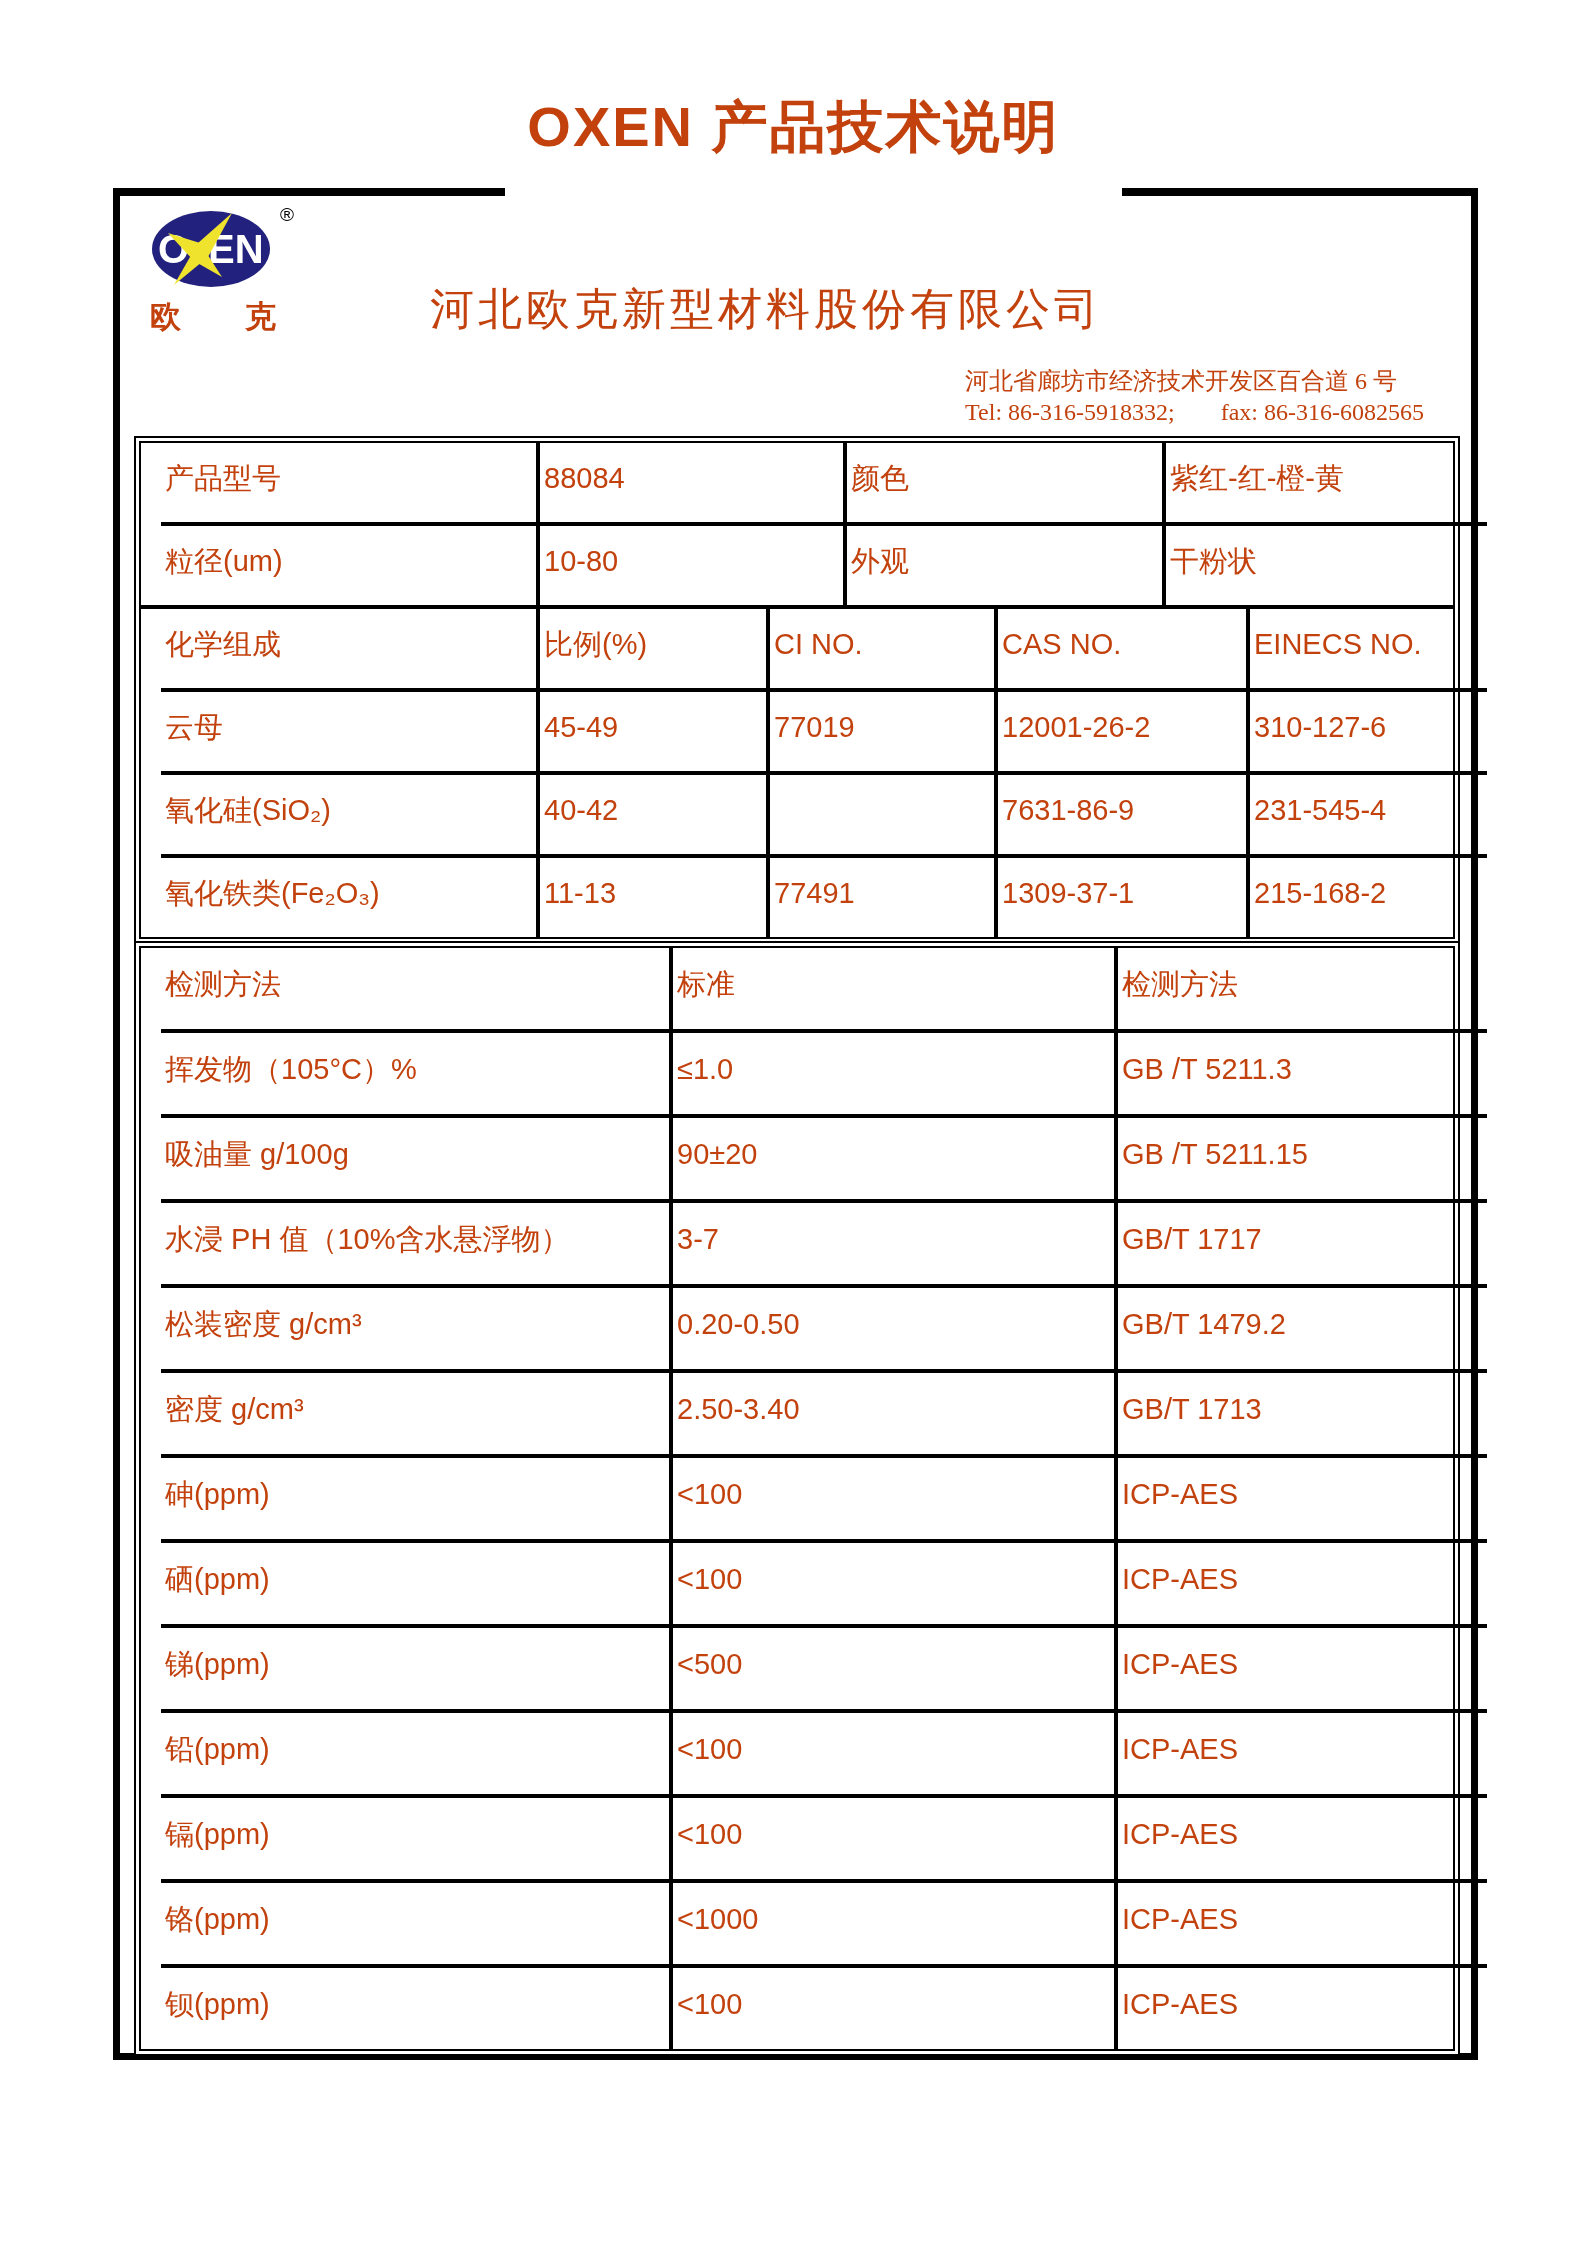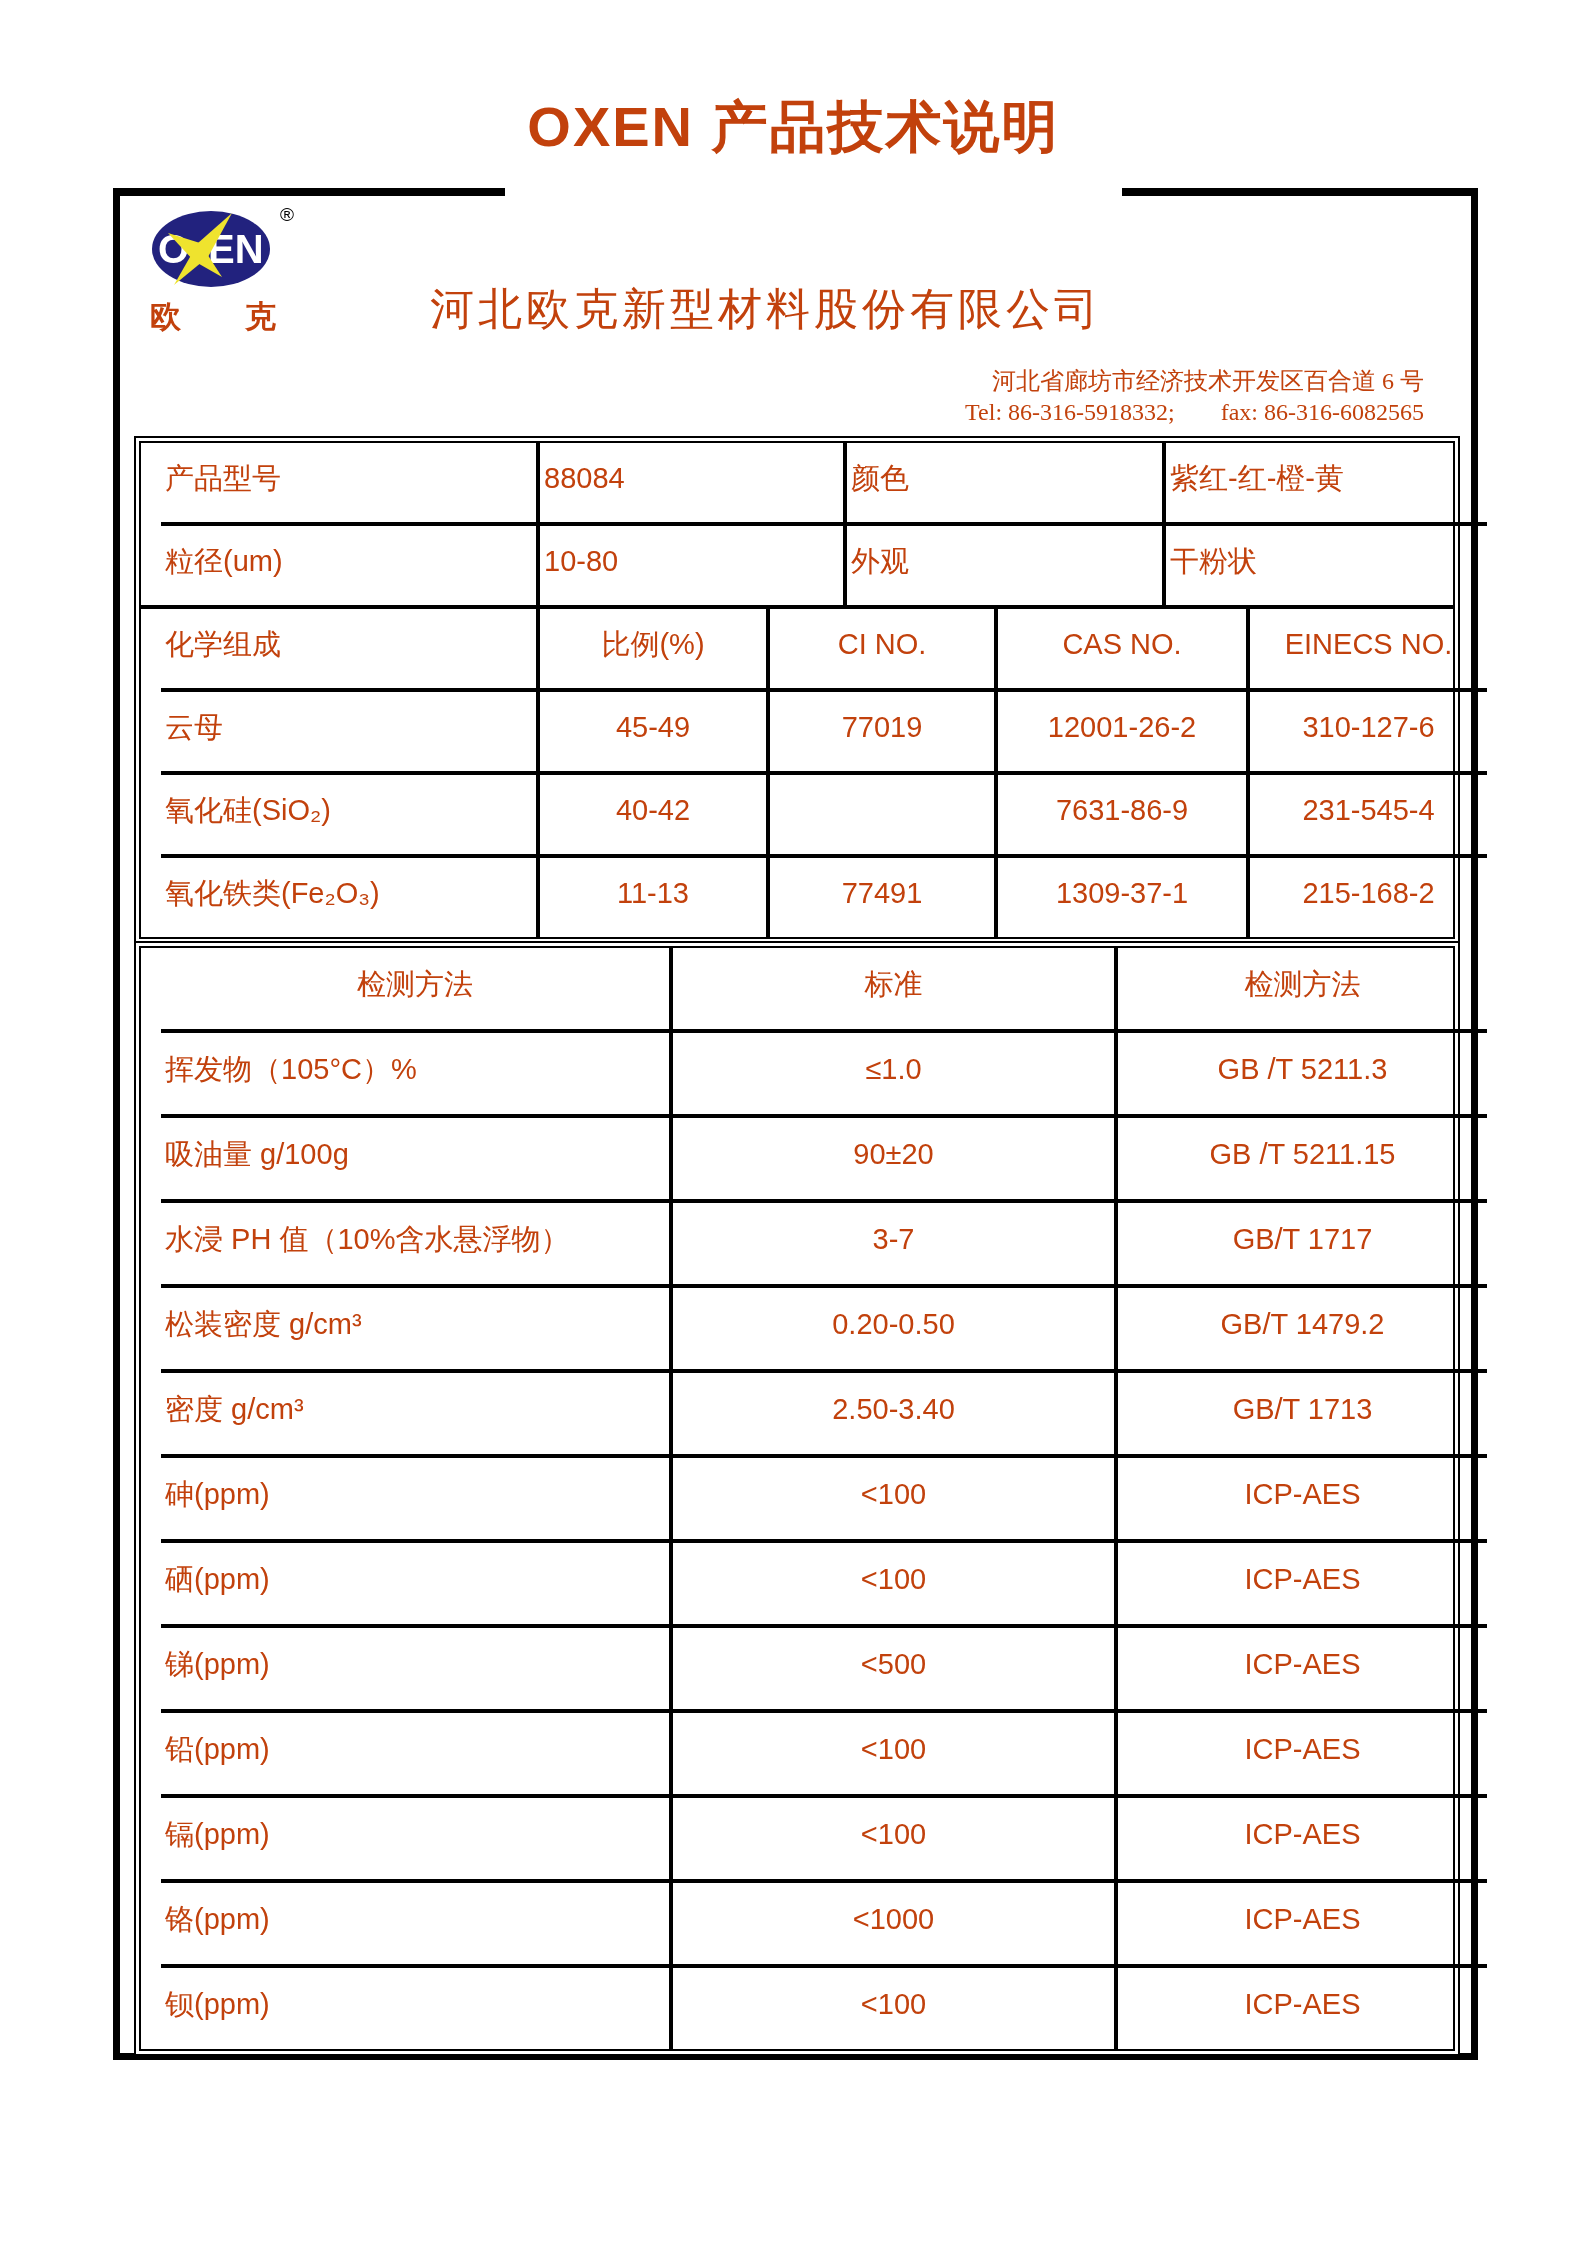--- a/index.html
+++ b/index.html
@@ -25,39 +25,39 @@
     position:absolute; left:150px; top:296px; width:126px;
     display:flex; justify-content:space-between;
     font-weight:bold; font-size:31px; font-family:"Liberation Sans", sans-serif;
   }
   .company {
     position:absolute; left:430px; top:280px;
     font-family:"Liberation Serif", serif; font-size:44px; letter-spacing:4px;
     white-space:nowrap;
   }
   .address {
-    position:absolute; right:163px; top:366px; text-align:right;
+    position:absolute; right:163px; top:366px; text-align:left;
     font-family:"Liberation Serif", serif; font-size:24px; line-height:31px;
     white-space:nowrap;
   }
   .address .fax { margin-left:46px; }
   .tbox { position:absolute; box-sizing:border-box; border:7px double #000; background:#fff; }
   .box1 { left:134px; top:436px; width:1326px; }
   .box2 { left:134px; top:941px; width:1326px; }
   table.grid {
     width:100%; border-collapse:collapse; border-style:hidden; table-layout:fixed;margin-left:20px;
   }
   table.grid td {
     border:4px solid #000; height:71px; font-size:29px;
     vertical-align:middle; padding:0 4px 8px 4px; overflow:hidden;
     font-family:"Liberation Sans", sans-serif;
   }
   .box2 table.grid td { height:73px; }
   td.l { text-align:left; padding-left:22px; }
-  td.c { text-align:center; }
+  td.c { }
   .hsep { height:4px; background:#000; }
 </style>
 </head>
 <body>
 
 <div class="page">
 
   <div class="title">OXEN 产品技术说明</div>
   <div class="rule rule-left"></div>
   <div class="rule rule-right"></div>

